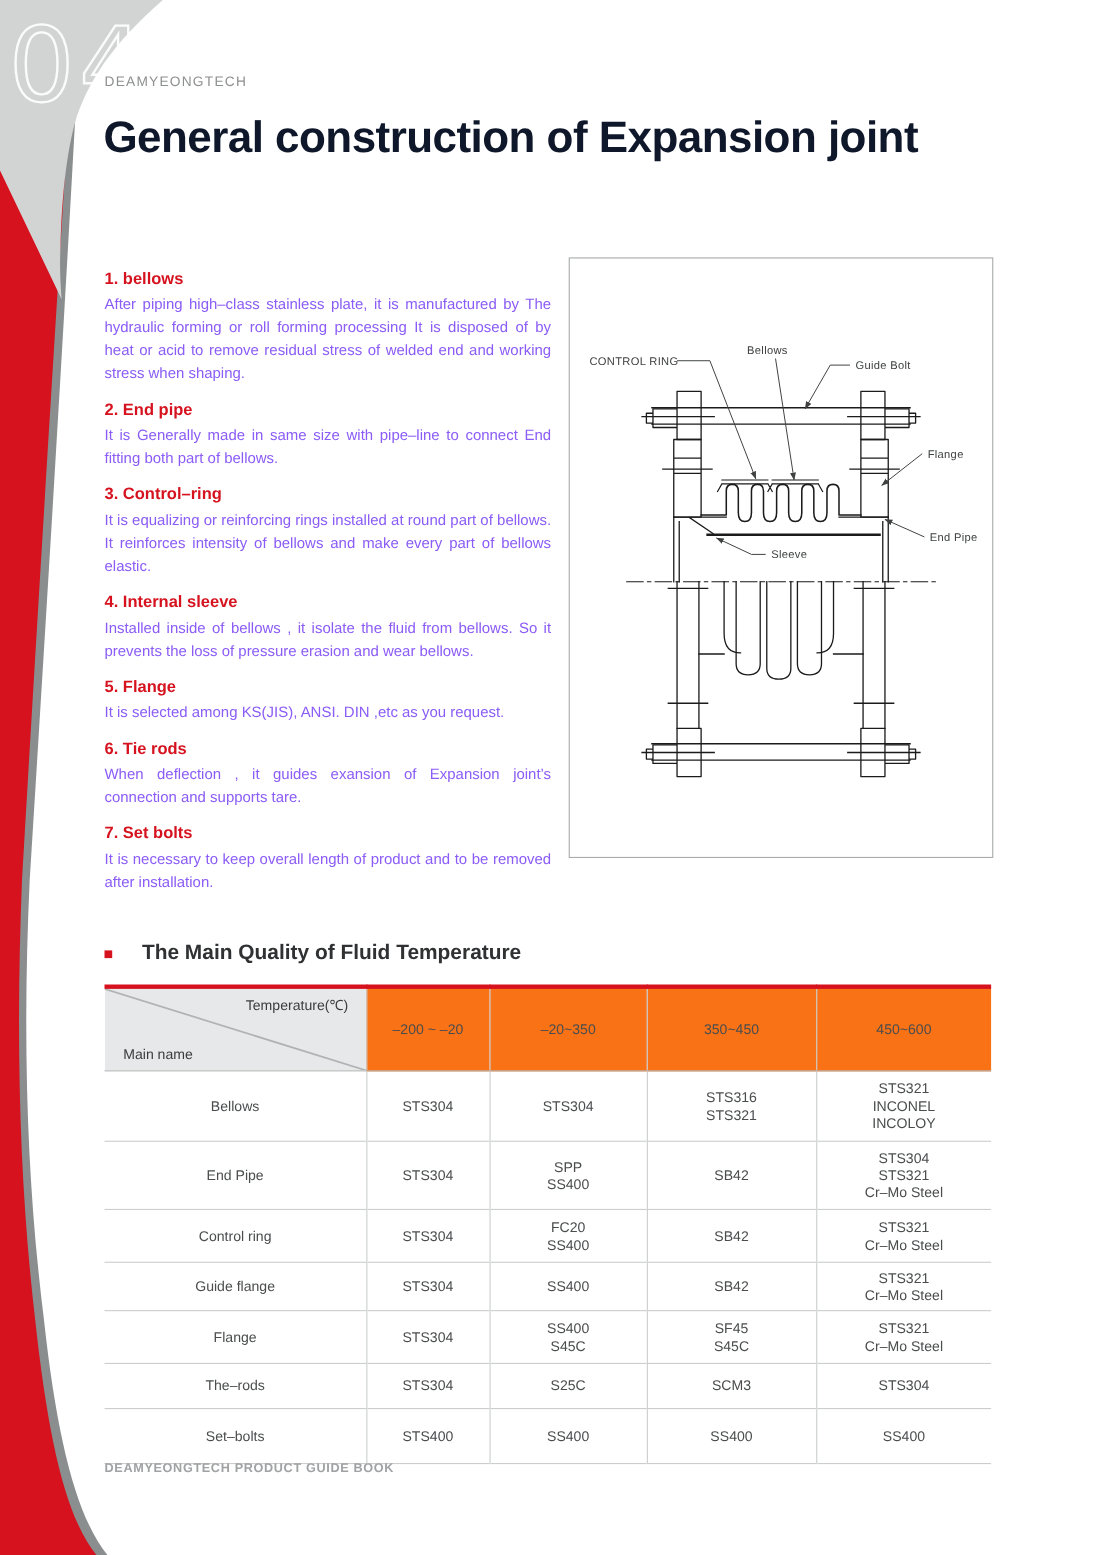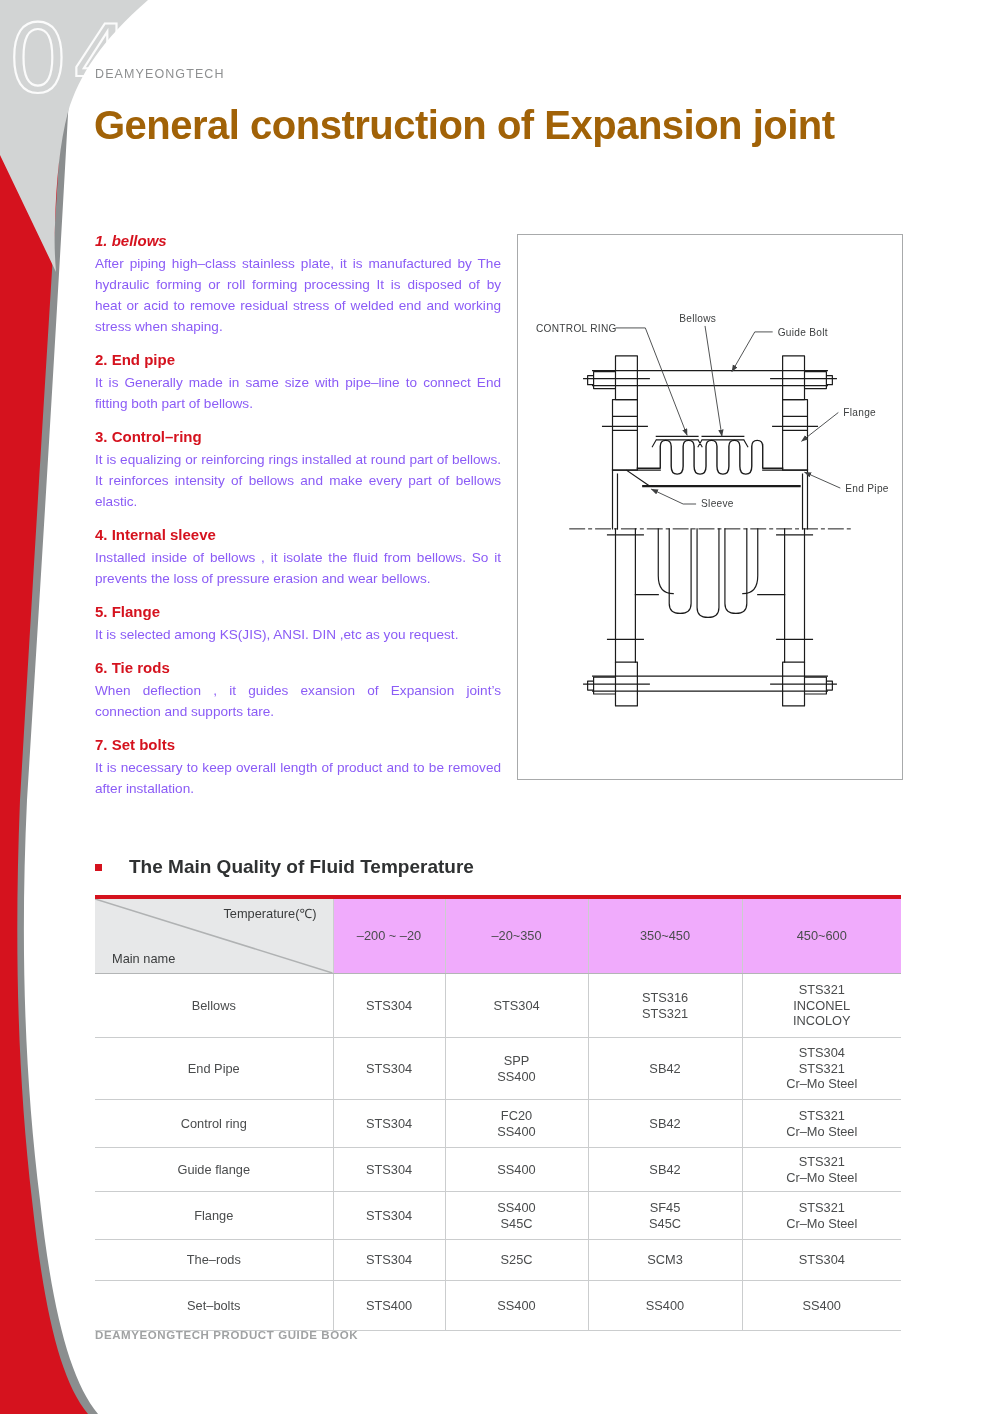--- a/index.html
+++ b/index.html
@@ -1,33 +1,33 @@
 <!DOCTYPE html>
 <html><head>
 <meta charset="utf-8">
 <style>
   html,body{margin:0;padding:0;background:#ffffff;}
   .page{position:relative;width:1000px;height:1414px;margin:0 auto;background:#ffffff;overflow:hidden;
         font-family:"Liberation Sans",sans-serif;color:#57585a;}
   .deco{position:absolute;left:0;top:0;width:1000px;height:1414px;pointer-events:none;}
   .brand{position:absolute;left:95px;top:67px;font-size:12.5px;font-weight:normal;letter-spacing:1.1px;color:#8e9091;}
-  .title{position:absolute;left:94px;top:103px;font-size:40px;font-weight:bold;letter-spacing:-0.5px;color:#a16207;}
+  .title{position:absolute;left:94px;top:103px;font-size:40px;font-weight:bold;letter-spacing:-0.5px;color:#0f172a;}
   .cols{position:absolute;left:95px;top:228px;width:406px;}
   .sec h3{margin:14px 0 4px 0;font-size:15px;font-weight:bold;color:#d5121e;}
-  .sec:first-child h3{margin-top:4px;font-style:italic;}
+  .sec:first-child h3{margin-top:17px;}
   .sec p{margin:0 0 8px 0;font-size:13.6px;line-height:21px;text-align:justify;color:#8b5cf6;}
   .diagram-box{position:absolute;left:517px;top:234px;width:386px;height:546px;background:#fff;border:1px solid #a8aaab;box-sizing:border-box;}
   .diagram-box svg{display:block;width:100%;height:100%;}
   .tbl-block{position:absolute;left:95px;top:856px;width:806px;}
   .tbl-title{display:flex;align-items:center;font-size:19px;font-weight:bold;color:#2f3132;gap:18px;}
   .tbl-title .bullet{width:7px;height:7px;background:#d5121e;margin-right:9px;flex:0 0 auto;}
   table.quality{border-collapse:collapse;width:806px;margin-top:17px;border-top:4px solid #d5121e;table-layout:fixed;}
   table.quality td,table.quality th{font-weight:normal;font-size:12.8px;color:#4a4c4d;text-align:center;vertical-align:middle;
         white-space:pre-line;line-height:15.5px;padding:6px 0;box-sizing:border-box;}
-  thead th{background:#f0abfc;border-bottom:1px solid #b3b5b6;font-size:13.2px;color:#3a3c3d;height:46px;padding:0;}
+  thead th{background:#f97316;border-bottom:1px solid #b3b5b6;font-size:13.2px;color:#3a3c3d;height:46px;padding:0;}
   thead th.corner{background:#e7e8e9;position:relative;}
   .corner svg{position:absolute;left:0;top:0;width:100%;height:100%;}
   .corner .t-top{position:absolute;right:16px;top:7px;font-size:12.8px;color:#3a3c3d;}
   .corner .t-bottom{position:absolute;left:17px;bottom:7px;font-size:12.8px;color:#3a3c3d;}
   tbody td{border-top:1px solid #cbcdce;}
   tbody tr:first-child td{border-top:none;}
   table.quality tbody tr td+td, table.quality thead th+th{border-left:1px solid #cbcdce;}
   table.quality{border-bottom:1px solid #cbcdce;}
   tr.r1 td{height:64px;} tr.r2 td{height:62px;} tr.r3 td{height:48px;} tr.r4 td{height:44px;}
   tr.r5 td{height:48px;} tr.r6 td{height:41px;} tr.r7 td{height:50px;}

